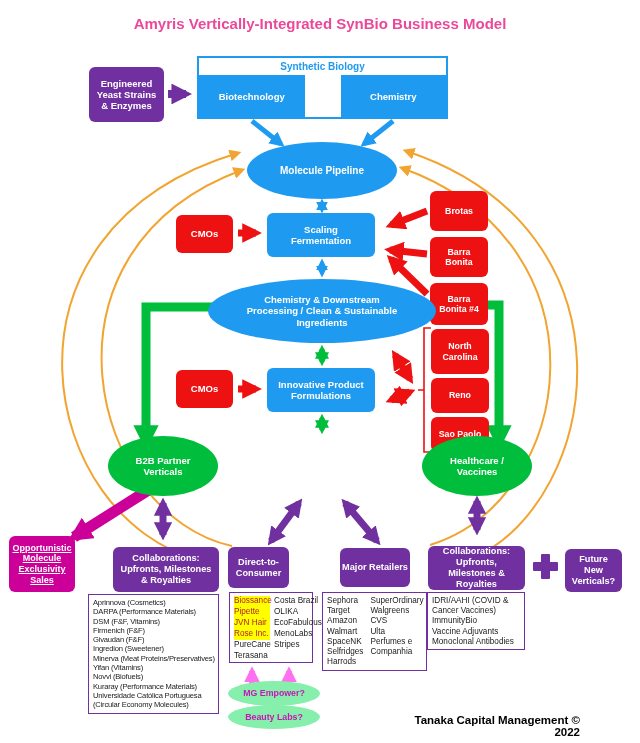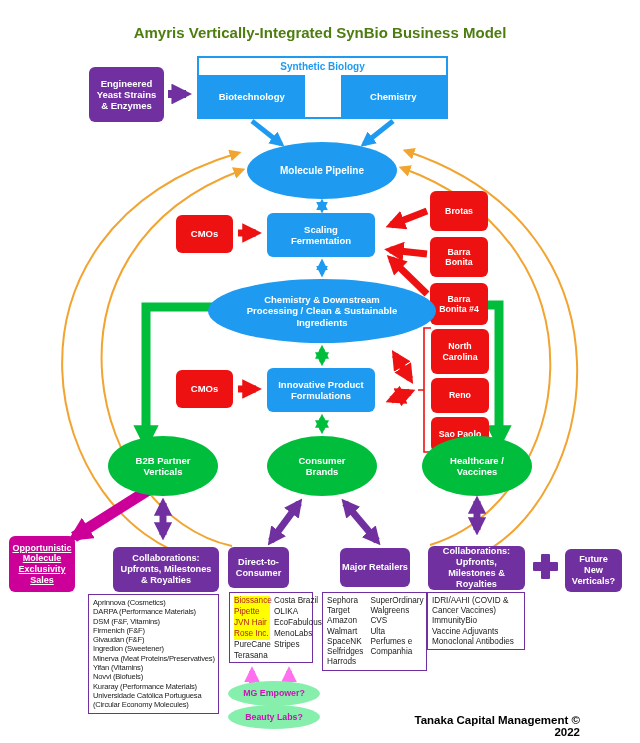--- a/index.html
+++ b/index.html
@@ -7,22 +7,22 @@
   #arrows{position:absolute;left:0;top:0;z-index:1;}
   .node{position:absolute;z-index:2;display:flex;align-items:center;justify-content:center;
         text-align:center;font-weight:bold;color:#fff;line-height:1.18;box-sizing:border-box;border-radius:6px;}
   .blue{background:#1E9BF0;}
   .red{background:#EE1111;}
   .purple{background:#7030A0;}
   .magenta{background:#CC0099;}
   .green{background:#00BE3C;}
   .pinkel{background:#86efac;color:#C915B5;}
   .ellipse{border-radius:50%;}
-  .title{position:absolute;z-index:2;left:0;top:24px;width:640px;text-align:center;
-         font-size:15px;font-weight:bold;color:#4d7c0f;}
+  .title{position:absolute;z-index:2;left:0;top:15px;width:640px;text-align:center;
+         font-size:15px;font-weight:bold;color:#ec4899;}
   .synbio{position:absolute;z-index:2;left:197px;top:56px;width:251px;height:63px;
           border:2px solid #1E9BF0;background:#fff;box-sizing:border-box;display:flex;flex-direction:column;}
   .synbio .hdr{height:17px;display:flex;align-items:center;justify-content:center;
                color:#1E9BF0;font-weight:bold;font-size:10px;}
   .synbio .bdy{flex:1;display:flex;}
   .synbio .cell{flex:1;background:#1E9BF0;display:flex;align-items:center;justify-content:center;
                 color:#fff;font-weight:bold;font-size:9.5px;}
   .synbio .gap{width:36px;background:#fff;}
   .list{position:absolute;z-index:2;background:#fff;border:1.5px solid #7030A0;
         color:#1a1a1a;box-sizing:border-box;padding:3px 4px;font-weight:500;}
@@ -157,21 +157,20 @@
 
   <div class="node red f95" style="left:176px;top:370px;width:57px;height:38px;">CMOs</div>
 
   <div class="node blue f95" style="left:267px;top:368px;width:108px;height:44px;padding:0 10px;">Innovative Product Formulations</div>
 
   <div class="node red f88" style="left:431px;top:329px;width:58px;height:45px;padding:0 8px;">North Carolina</div>
   <div class="node red f88" style="left:431px;top:378px;width:58px;height:35px;">Reno</div>
   <div class="node red f88" style="left:431px;top:417px;width:58px;height:35px;">Sao Paolo</div>
 
   <div class="node green ellipse f95" style="left:108px;top:436px;width:110px;height:60px;padding:0 16px;">B2B Partner Verticals</div>
-  <div class="node green ellipse f95" style="left:267px;top:436px;width:110px;height:60px;padding:0 22px;">Consumer Brands</div>
   <div class="node green ellipse f95" style="left:422px;top:436px;width:110px;height:60px;padding:0 18px;">Healthcare / Vaccines</div>
 
   <div class="node magenta f9" style="left:9px;top:536px;width:66px;height:56px;padding:0 2px;text-decoration:underline;">Opportunistic Molecule Exclusivity Sales</div>
 
   <div class="node purple f92" style="left:113px;top:547px;width:106px;height:45px;padding:0 4px;">Collaborations: Upfronts, Milestones &amp; Royalties</div>
 
   <div class="node purple f92" style="left:228px;top:547px;width:61px;height:41px;padding:0 8px;">Direct-to-Consumer</div>
 
   <div class="node purple f92" style="left:340px;top:548px;width:70px;height:39px;padding:0 2px;">Major Retailers</div>
 

